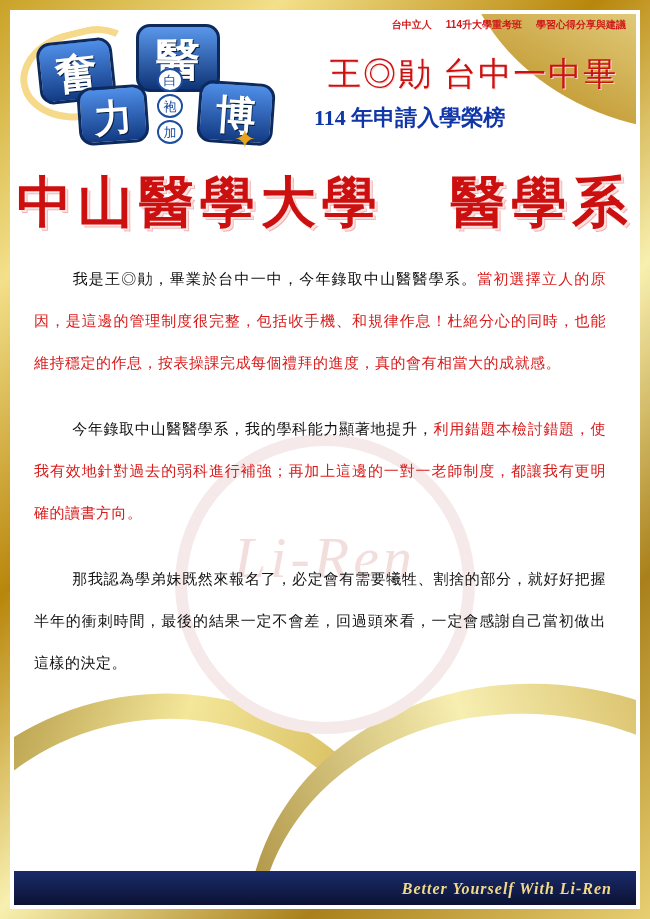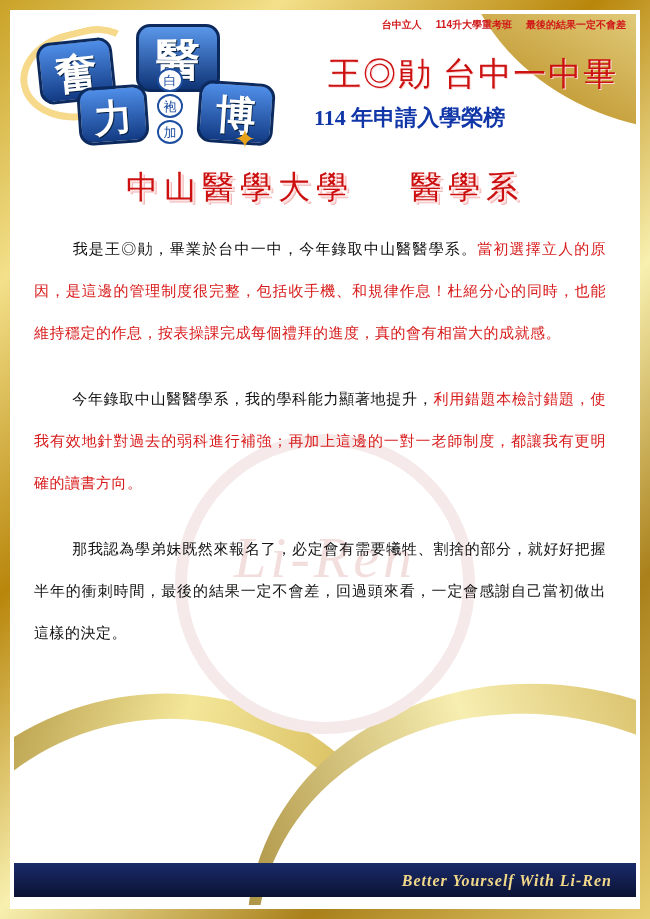--- a/index.html
+++ b/index.html
@@ -169,22 +169,22 @@
     font-weight: bold;
     font-size: 22px;
     color: #1036a8;
   }
 
   .school-line {
     position: relative;
     margin-top: 2px;
     text-align: center;
     font-family: "Liberation Serif", serif;
-    font-weight: normal;
-    font-size: 32px;
+    font-weight: bold;
+    font-size: 55px;
     color: #cc1010;
     letter-spacing: 6px;
     text-shadow: 2px 2px 0 #ffe2e2, 3px 3px 0 #f0b6b6;
   }
   .school-line .gap { display: inline-block; width: 28px; }
 
   
   .body-text {
     position: relative;
     margin: 18px 30px 0 20px;
@@ -193,21 +193,21 @@
     line-height: 42px;
     color: #111111;
     letter-spacing: 0.5px;
   }
   .body-text p { margin-bottom: 24px; text-align: justify; }
   .body-text p .ind { display: inline-block; width: 38px; }
   .hl { color: #d81b1b; }
 
   
   .footer {
-    position: absolute; left: 0; right: 0; bottom: 8px;
+    position: absolute; left: 0; right: 0; bottom: 0;
     height: 16px;
   }
   .footer-band {
     position: absolute; left: 0; right: 0; bottom: 0; height: 34px;
     background: linear-gradient(180deg,#1a2b6b,#0b1233);
   }
   .footer-text {
     position: absolute; right: 24px; bottom: 7px;
     font-family: "Liberation Serif", serif;
     font-style: italic; font-weight: bold;
@@ -250,21 +250,21 @@
           <span>袍</span>
           <span>加</span>
         </div>
         <div class="spark">✦</div>
       </div>
 
       <div class="hdr-right">
         <div class="hdr-meta">
           <span>台中立人</span>
           <span>114升大學重考班</span>
-          <span>最後的結果一定不會差</span>
+          <span>學習心得分享與建議</span>
         </div>
         <div class="hdr-name">王◎勛  台中一中畢</div>
         <div class="hdr-sub">114 年申請入學榮榜</div>
       </div>
     </div>
 
     <div class="school-line">
       <span>中山醫學大學</span>
       <span class="gap"></span>
       <span>醫學系</span>

